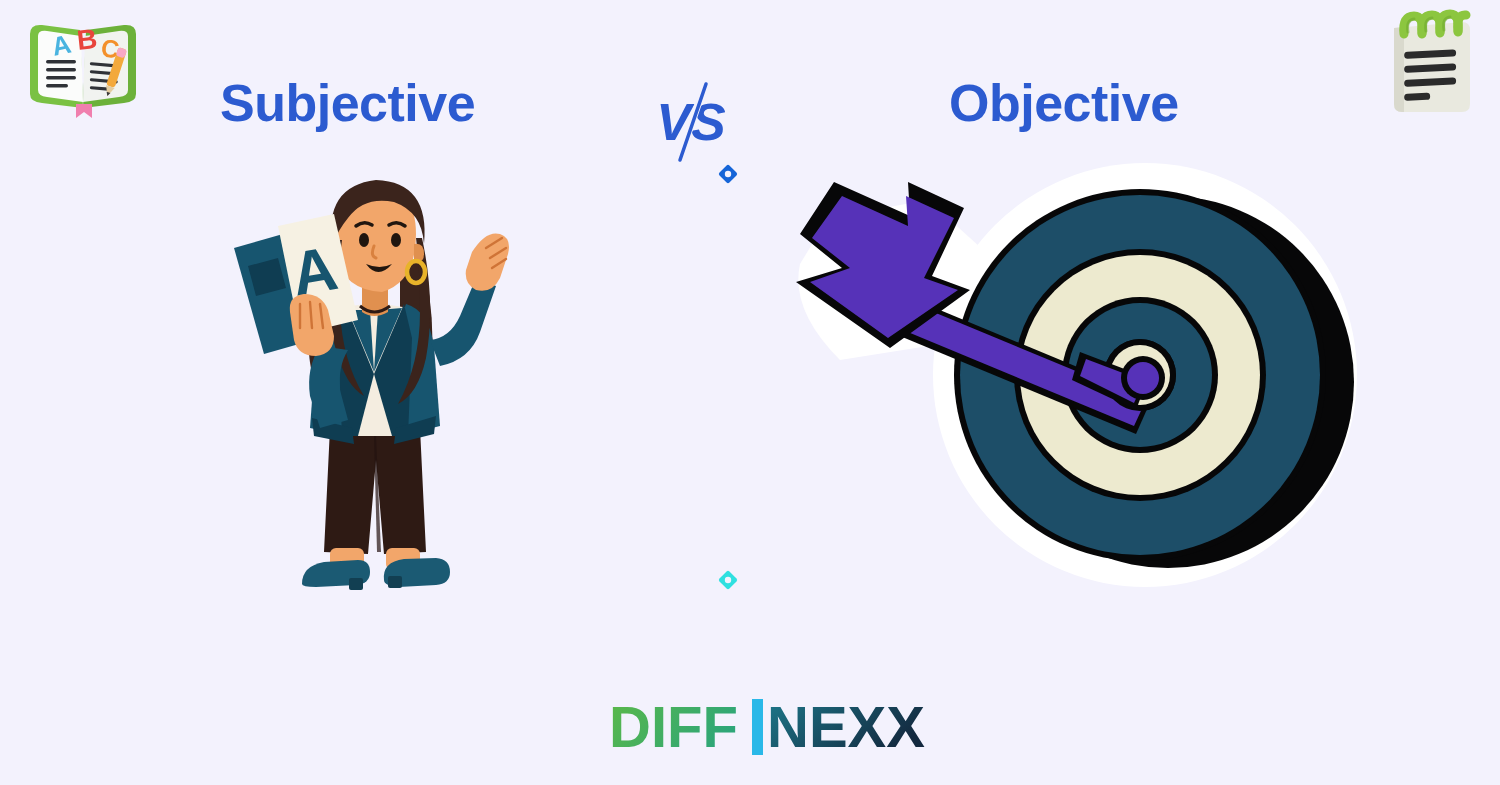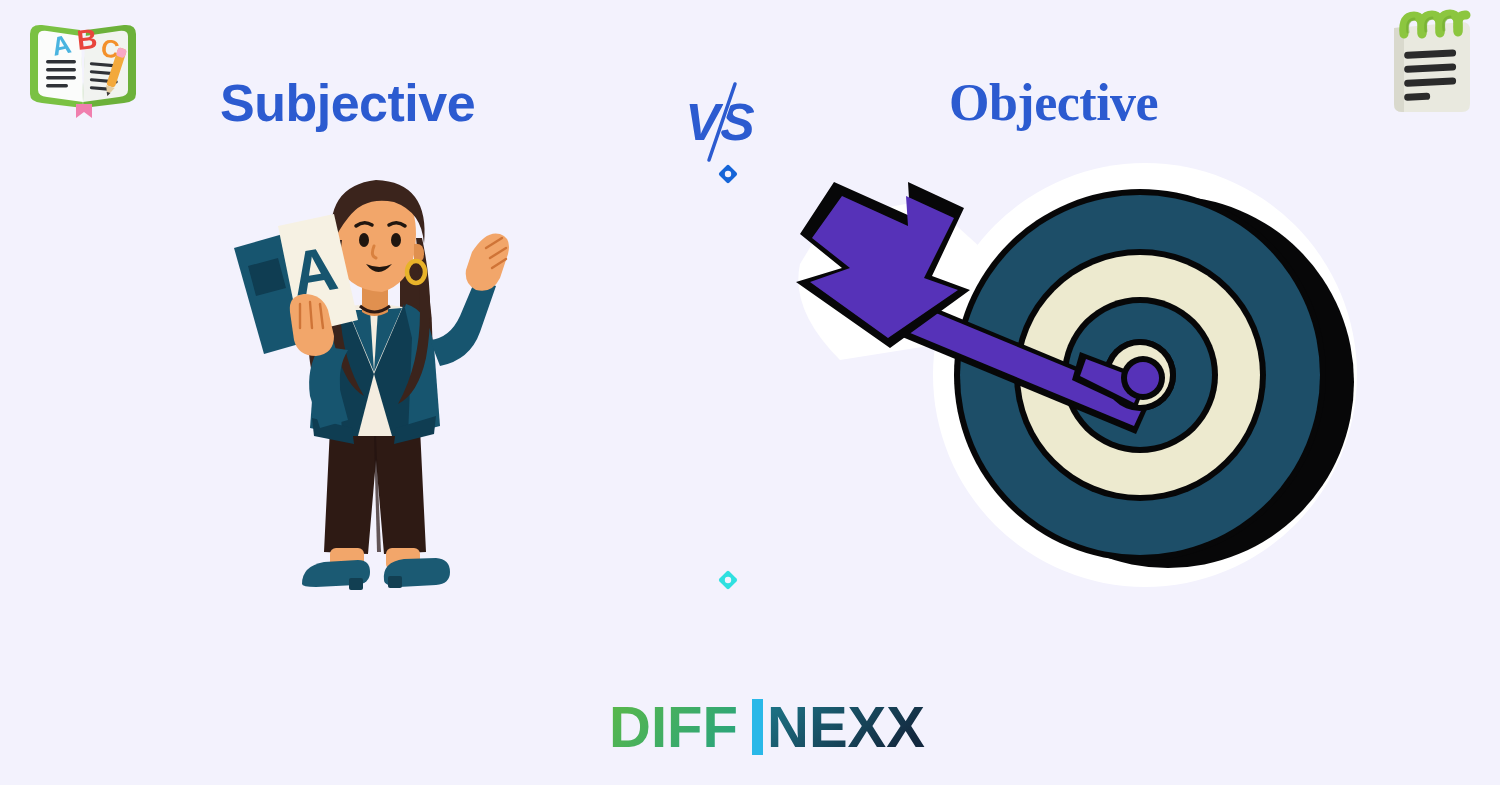--- a/index.html
+++ b/index.html
@@ -15,25 +15,25 @@
   
   .title{
     position:absolute;
     font-weight:bold;
     color:#2c5bd0;
     font-size:52px;
     letter-spacing:-0.5px;
     white-space:nowrap;
   }
   #title-subjective{ left:220px; top:73px; }
-  #title-objective{  left:949px; top:73px;font-family:Liberation Serif, serif; }
+  #title-objective{  left:949px; top:73px; }
 
   
   #vs-badge{
-    position:absolute; left:678px; top:80px; width:84px; height:84px;
+    position:absolute; left:649px; top:80px; width:84px; height:84px;
   }
 
   
   #connector{ position:absolute; left:707px; top:162px; width:42px; height:430px; }
 
   
   #book-icon{ position:absolute; left:22px; top:8px; width:122px; height:112px; }
   #notepad-icon{ position:absolute; left:1378px; top:8px; width:98px; height:112px; }
 
   

